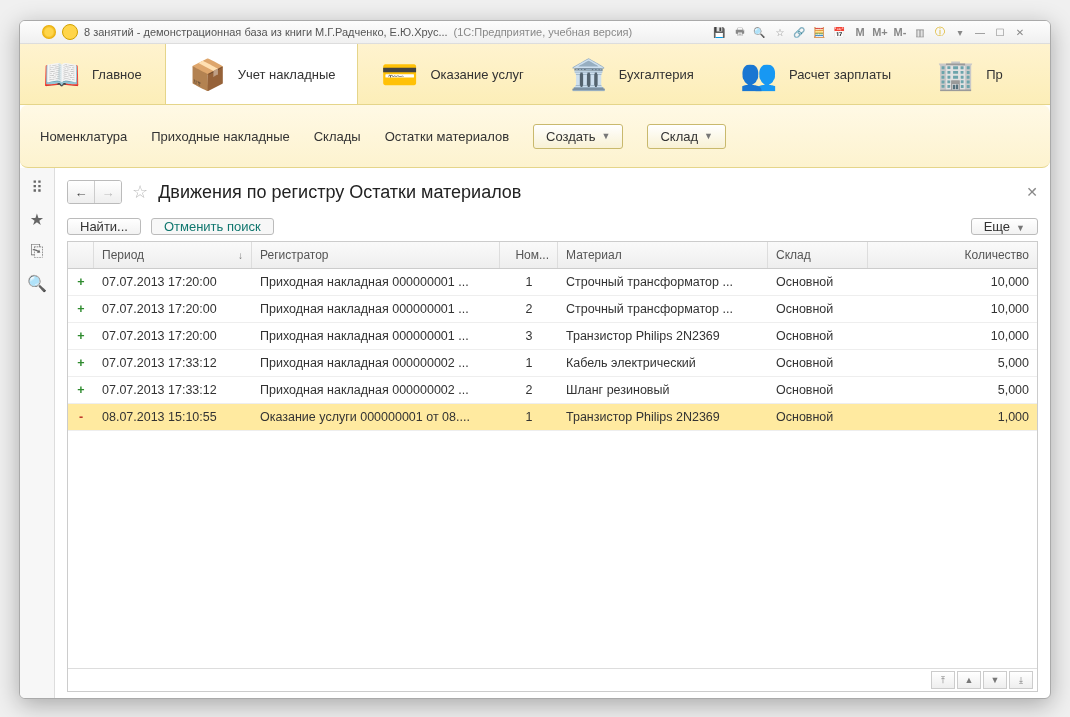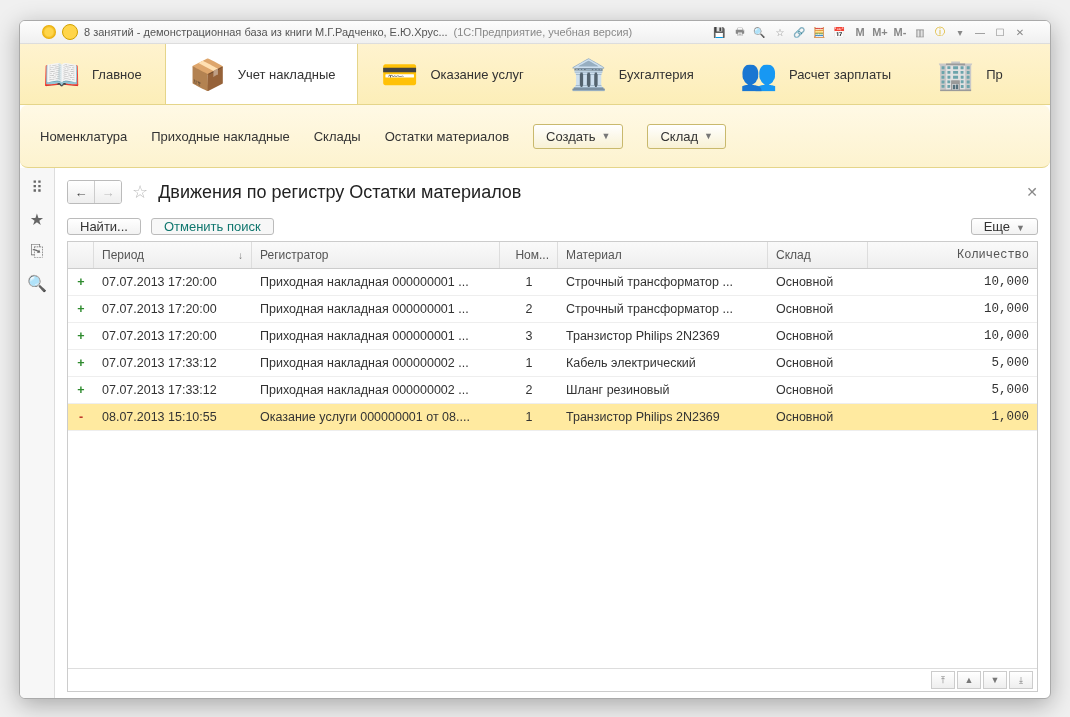--- a/index.html
+++ b/index.html
@@ -47,21 +47,21 @@
 .grid{flex:1;border:1px solid #ccc;display:flex;flex-direction:column;overflow:hidden;}
 .grid-head{display:flex;background:linear-gradient(#fafafa,#eee);border-bottom:1px solid #ccc;}
 .gh{padding:6px 8px;border-right:1px solid #ddd;font-size:12px;color:#555;display:flex;align-items:center;gap:4px;box-sizing:border-box;}
 .gh:last-child{border-right:none;}
 .c-sign{width:26px;flex:0 0 26px;}
 .c-period{width:158px;flex:0 0 158px;}
 .c-reg{width:248px;flex:0 0 248px;}
 .c-num{width:58px;flex:0 0 58px;text-align:center;justify-content:flex-end;}
 .c-mat{width:210px;flex:0 0 210px;}
 .c-sklad{width:100px;flex:0 0 100px;}
-.c-qty{flex:1;text-align:right;justify-content:flex-end;font-family:Liberation Mono, monospace;}
+.c-qty{flex:1;text-align:right;justify-content:flex-end;}
 .grid-body{flex:1;overflow:auto;}
 .row{display:flex;border-bottom:1px solid #eee;}
 .row.sel{background:#ffeaa0;}
 .cell{padding:6px 8px;font-size:12.5px;color:#333;box-sizing:border-box;white-space:nowrap;overflow:hidden;text-overflow:ellipsis;}
 .sign{font-weight:bold;text-align:center;}
 .sign.plus{color:#2e8b2e;}
 .sign.minus{color:#c0392b;}
 .grid-foot{height:22px;border-top:1px solid #ddd;display:flex;justify-content:flex-end;align-items:center;gap:2px;padding-right:4px;}
 .foot-btn{width:22px;height:16px;border:1px solid #ccc;background:linear-gradient(#fff,#eee);display:flex;align-items:center;justify-content:center;font-size:9px;color:#777;cursor:pointer;}
 .sort-ind{font-size:10px;color:#777;}

